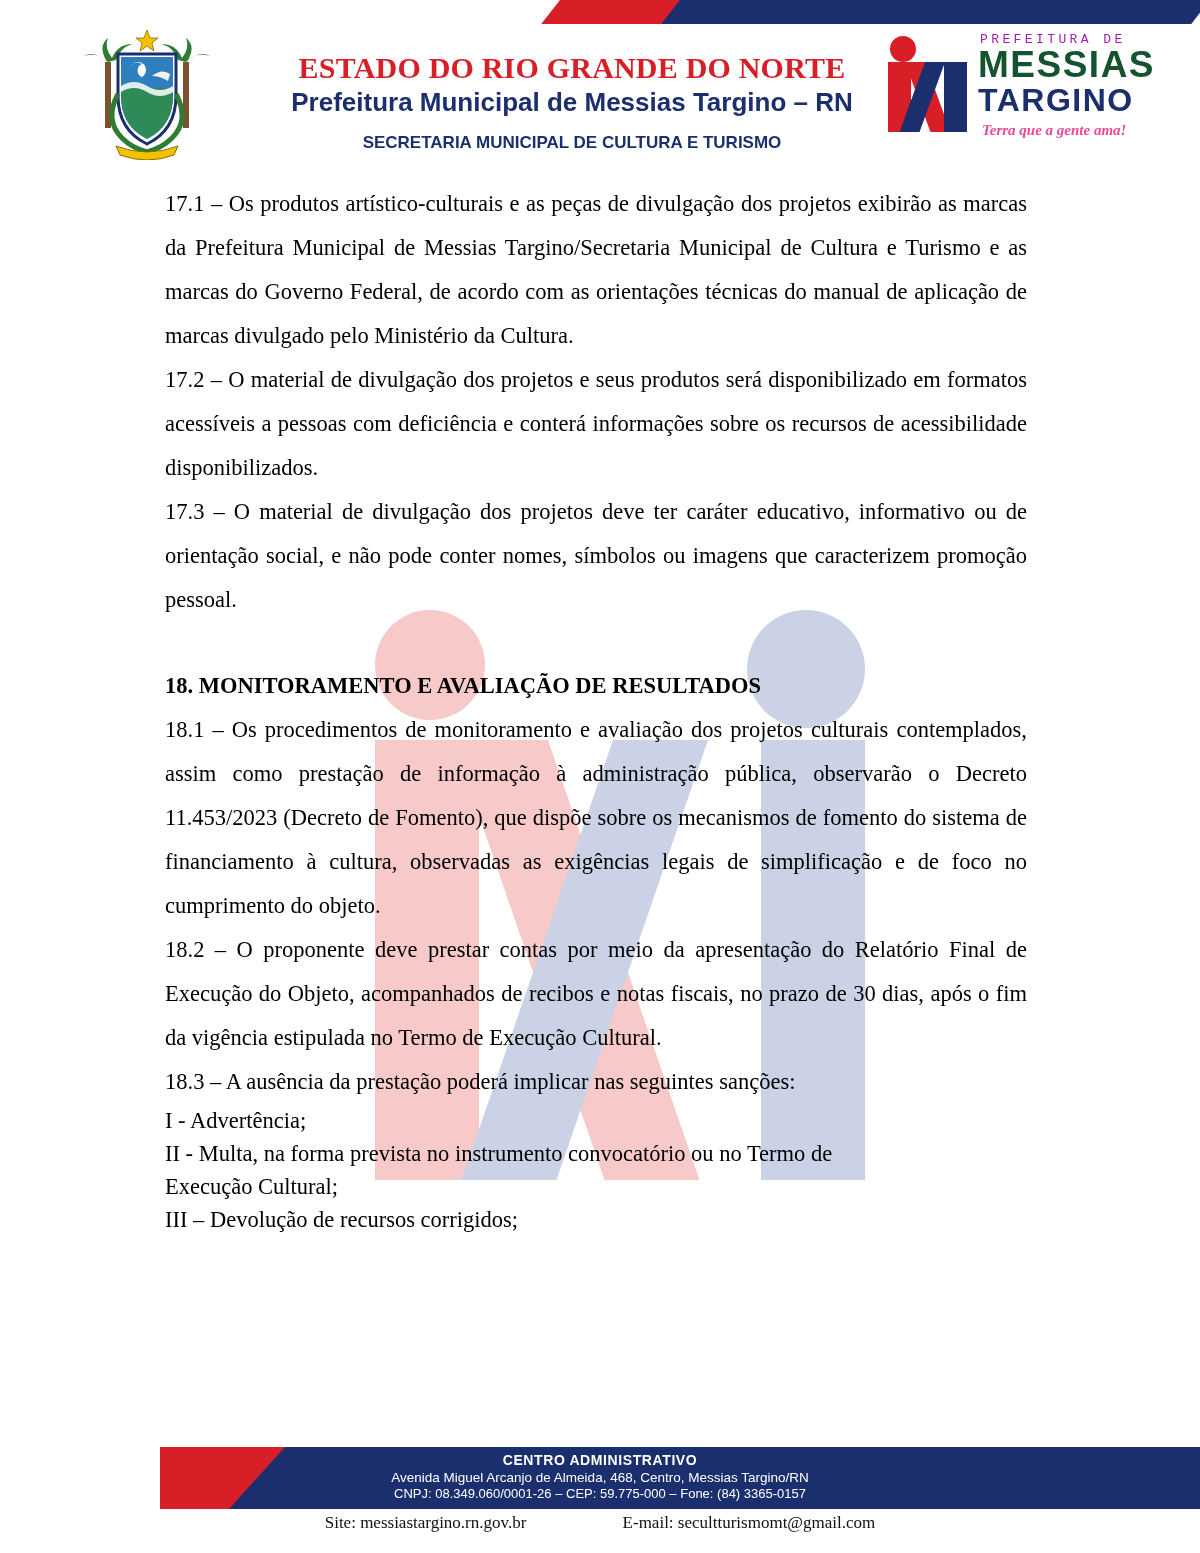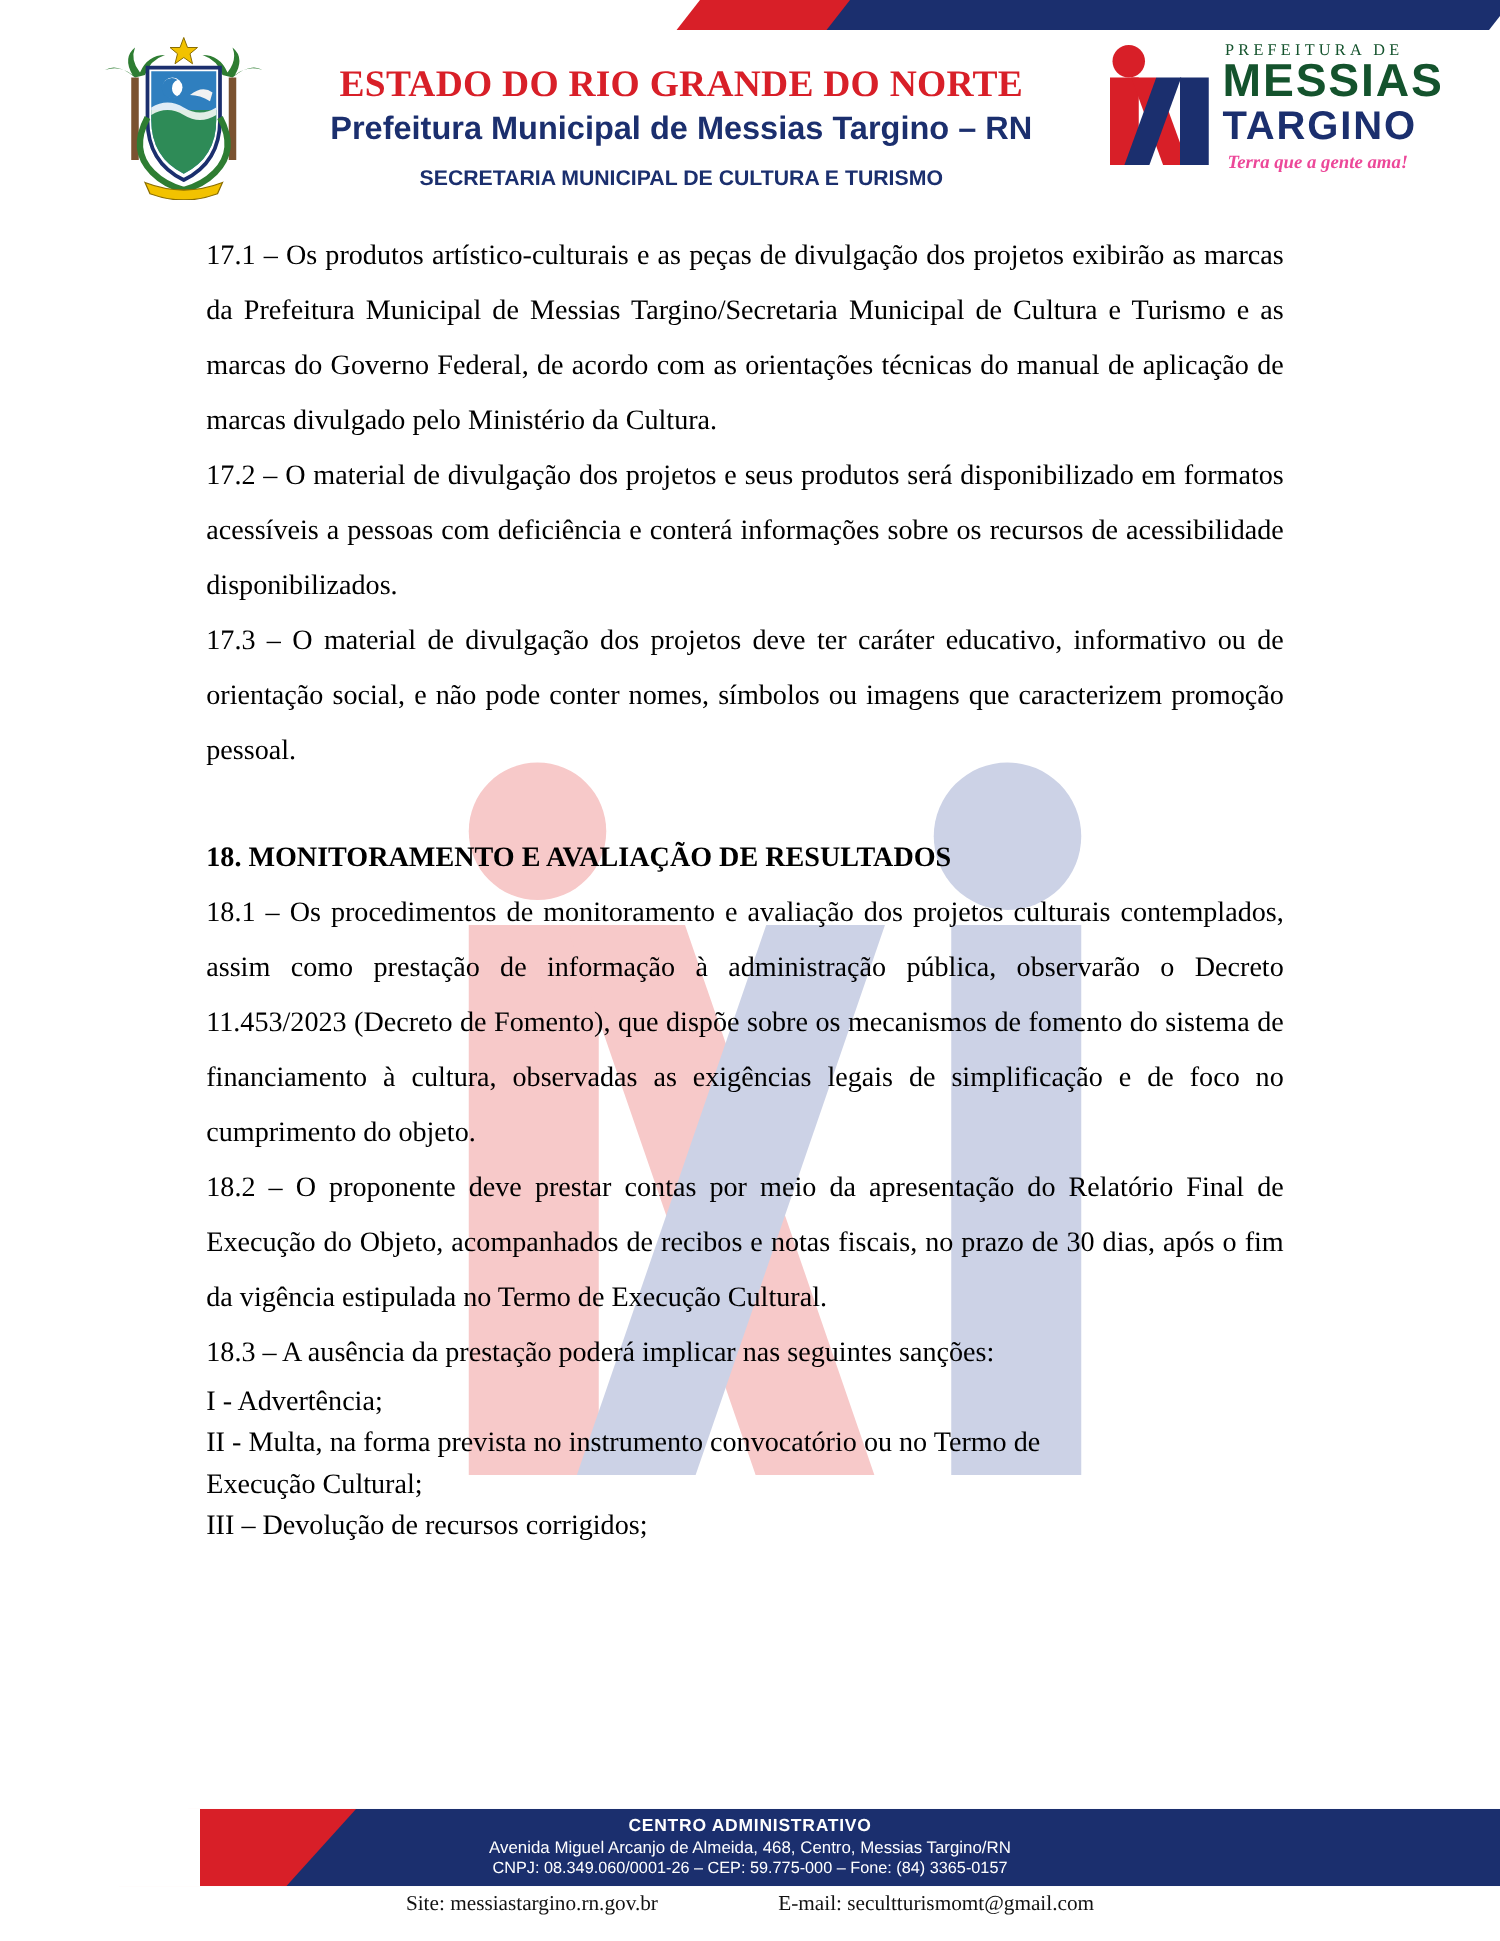--- a/index.html
+++ b/index.html
@@ -48,21 +48,21 @@
 
   .coat {
     position: absolute;
     left: 78px; top: 28px;
     width: 138px; height: 132px;
   }
   .coat svg { display:block; }
 
   .hdr-text {
     position: absolute;
-    left: 220px; top: 52px;
+    left: 247px; top: 52px;
     width: 650px;
     text-align: center;
   }
   .hdr-l1 {
     font-family: "Liberation Serif", serif;
     font-weight: bold;
     font-size: 30px;
     color: #d81f28;
     letter-spacing: .2px;
     line-height: 1.05;
@@ -125,24 +125,24 @@
   }
   .brand .m-right {
     position: absolute;
     left: 60px; top: 26px;
     width: 23px; height: 70px;
     background: #1b2f6e;
   }
   .brand .b-l1 {
     position: absolute;
     left: 96px; top: 6px;
-    font-family: Liberation Serif, serif;
+    font-family: Liberation Mono, monospace;
     font-size: 13px;
     letter-spacing: 3.4px;
-    color: #14532d;
+    color: #a21caf;
     font-weight: normal;
   }
   .brand .b-l2 {
     position: absolute;
     left: 94px; top: 20px;
     font-family: "Liberation Sans", sans-serif;
     font-size: 37px;
     font-weight: bold;
     color: #14532d;
     letter-spacing: 1.5px;

